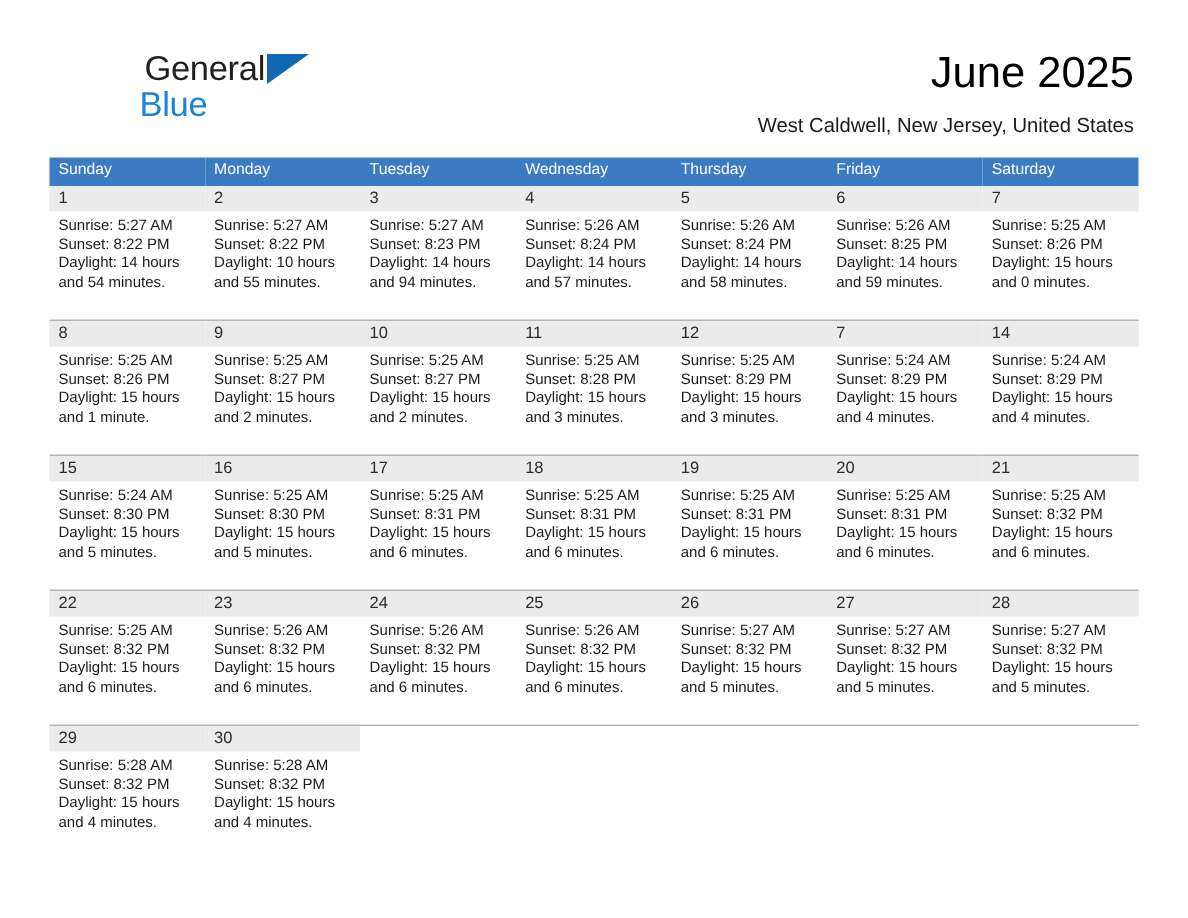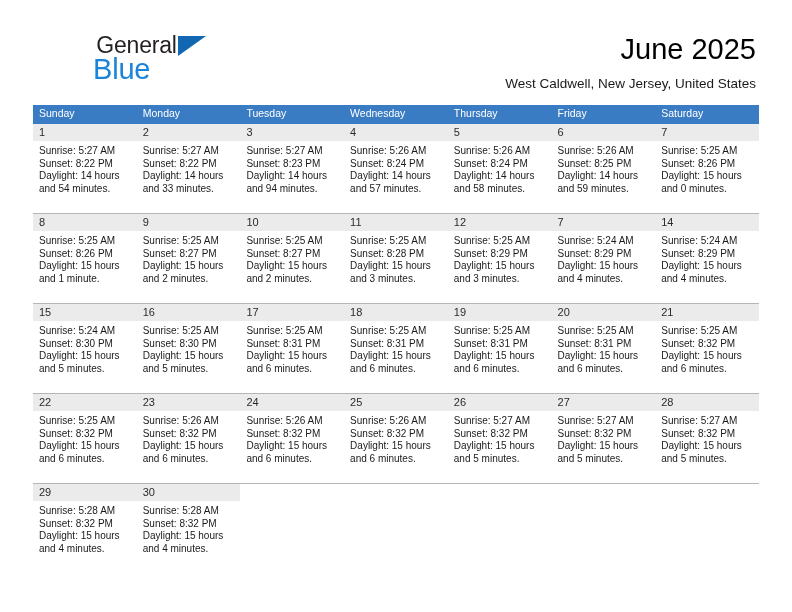--- a/index.html
+++ b/index.html
@@ -55,21 +55,21 @@
     margin-top: 4px;
     width: 0;
     height: 0;
     border-left: 28px solid #1167b1;
     border-bottom: 20px solid transparent;
   }
   .brand-row2 {
     position: absolute;
     left: 57px;
     top: 24px;
-    font-size: 29px;
+    font-size: 23px;
     line-height: 26px;
     color: #1b84d8;
     letter-spacing: -0.2px;
     white-space: nowrap;
   }
   .title {
     position: absolute;
     right: 36px;
     top: 32px;
     font-size: 29px;
@@ -200,21 +200,21 @@
                 <div class="daylight">Daylight: 14 hours and 54 minutes.</div>
               </div>
             </div>
           </td>
         <td>
             <div class="cell">
               <div class="daynum-band">2</div>
               <div class="details">
                 <div class="line">Sunrise: 5:27 AM</div>
                 <div class="line">Sunset: 8:22 PM</div>
-                <div class="daylight">Daylight: 14 hours and 33 minutes.</div>
+                <div class="daylight">Daylight: 10 hours and 55 minutes.</div>
               </div>
             </div>
           </td>
         <td>
             <div class="cell">
               <div class="daynum-band">3</div>
               <div class="details">
                 <div class="line">Sunrise: 5:27 AM</div>
                 <div class="line">Sunset: 8:23 PM</div>
                 <div class="daylight">Daylight: 14 hours and 94 minutes.</div>

